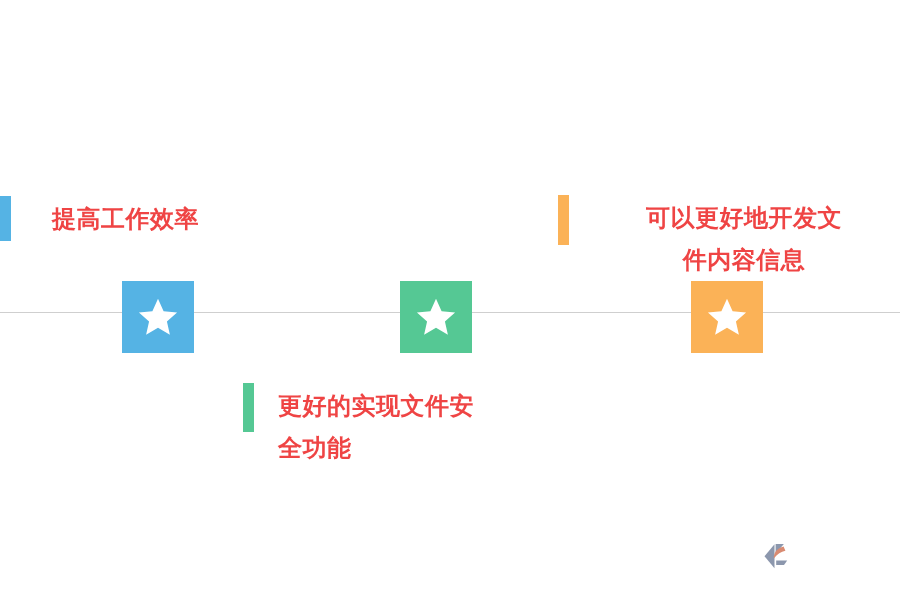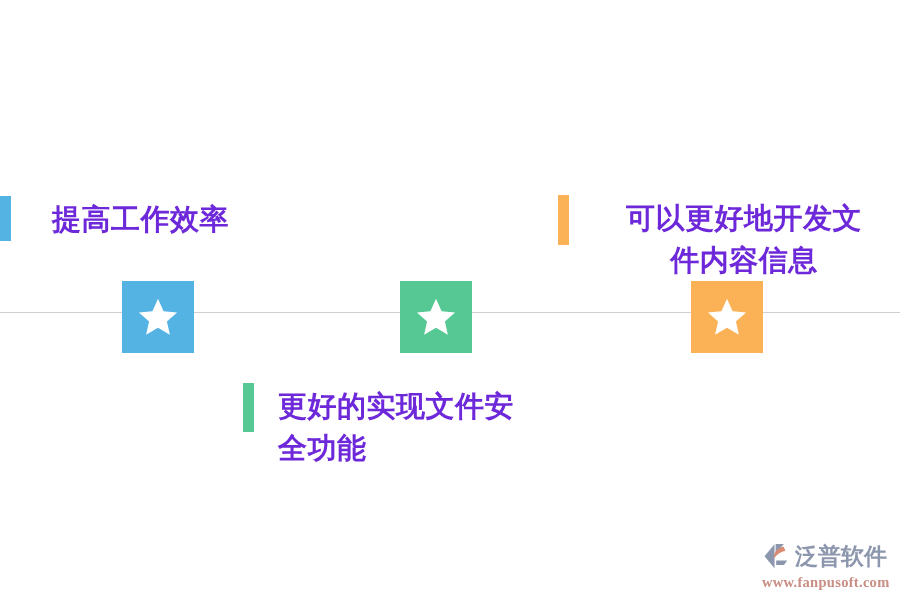--- a/index.html
+++ b/index.html
@@ -59,23 +59,23 @@
   .callout {
     position: absolute;
   }
   .accent-bar {
     position: absolute;
     width: 11px;
     border-radius: 0;
   }
   .callout-text {
     position: absolute;
-    font-size: 29px;
+    font-size: 24px;
     line-height: 42px;
-    color: #6d28d9;
+    color: #ef4444;
     font-weight: 700;
     letter-spacing: 0.5px;
     white-space: pre-line;
     font-family: "DejaVu Sans", "Liberation Sans", sans-serif;
   }
 
   
   #callout-1 .accent-bar {
     left: 0px;
     top: 196px;
@@ -207,18 +207,16 @@
   <div id="watermark">
     <div class="wm-row">
       <span class="wm-mark">
         <svg viewBox="0 0 30 28" aria-hidden="true">
           <path fill="#8c97ad" d="M2.5 14.2 L12.5 2.2 L12.5 26.2 Z"></path>
           <path fill="#8c97ad" d="M13.6 2.0 L21.8 2.0 L15.0 10.2 L13.6 10.2 Z"></path>
           <path fill="#d98b72" d="M21.6 4.6 C15.2 6.0 11.6 10.8 11.8 16.6 C15.4 12.0 19.0 9.6 23.4 8.8 Z"></path>
           <path fill="#8c97ad" d="M14.2 18.6 L25.2 18.6 L22.0 23.0 L14.2 23.0 Z"></path>
         </svg>
       </span>
-      <span class="wm-brand" style="color: rgb(140, 151, 173);">泛普软件</span>
     </div>
-    <div class="wm-url" style="color: rgb(201, 142, 132);">www.fanpusoft.com</div>
   </div>
 
 </div>
 
 </body></html>

